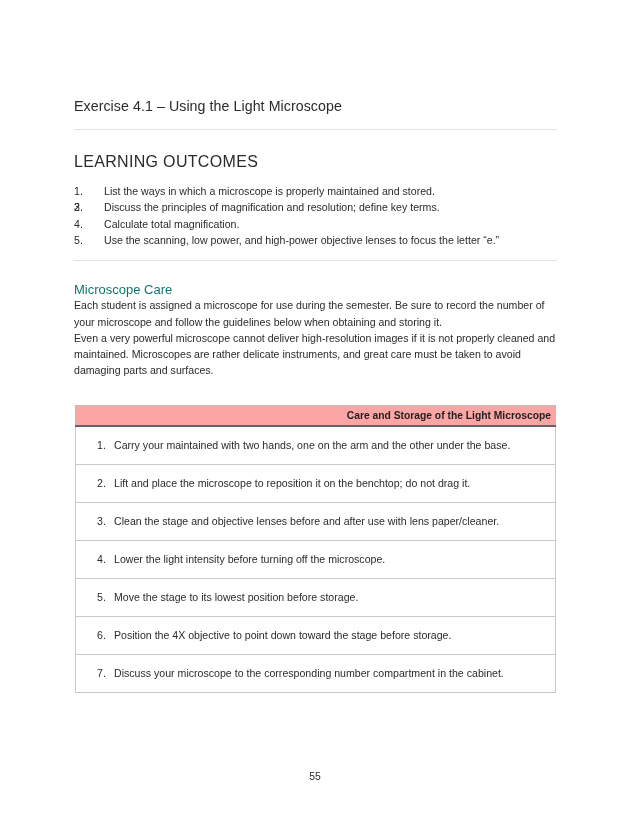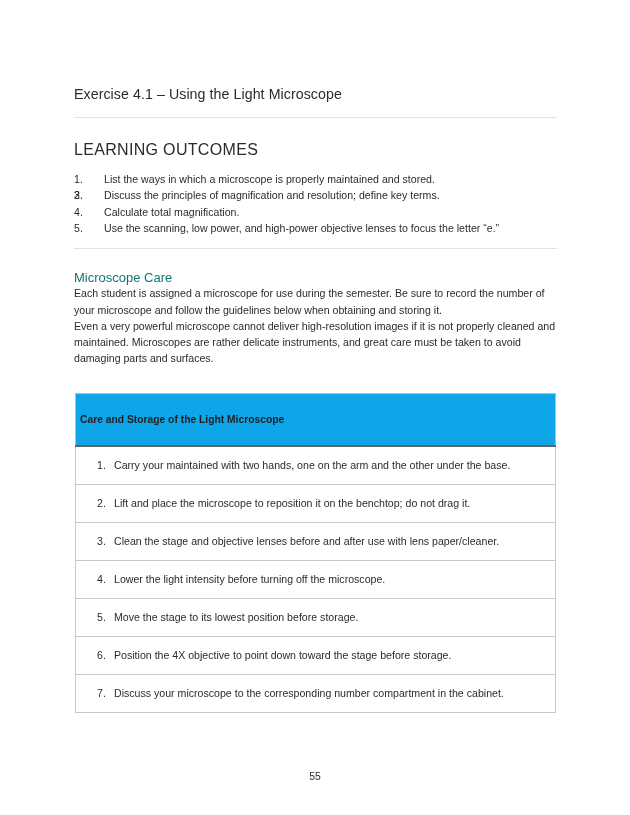--- a/index.html
+++ b/index.html
@@ -20,21 +20,21 @@
     position: absolute;
     left: 0; top: 0;
     width: 630px;
     height: 815px;
     background: #ffffff;
   }
 
   .content {
     position: absolute;
     left: 74px;
-    top: 86px;
+    top: 98px;
     width: 483px;
   }
 
   
   .doc-title {
     font-size: 14.2px;
     font-weight: 400;
     color: #2b2b2b;
     letter-spacing: 0.005em;
     line-height: 1.2;
@@ -103,29 +103,29 @@
 
   
   .care-table {
     margin-top: 26px;
     margin-left: 1px;
     width: 481px;
     border-collapse: collapse;
     table-layout: fixed;
   }
   .care-table th {
-    background: #0ea5e9;
+    background: #fca5a5;
     border: 1px solid #bdbdbd;
     border-bottom: 2px solid #636363;
     font-size: 10.3px;
     font-weight: bold;
     color: #1f1f1f;
-    text-align: left;
+    text-align: right;
     height: 19px;
-    padding: 16px 4px;
+    padding: 0 4px;
     vertical-align: middle;
   }
   .care-table td {
     border: 1px solid #c9c9c9;
     border-top: 1px solid #d6d6d6;
     height: 37px;
     padding: 0;
     vertical-align: middle;
     font-size: 10.6px;
     color: #2b2b2b;

